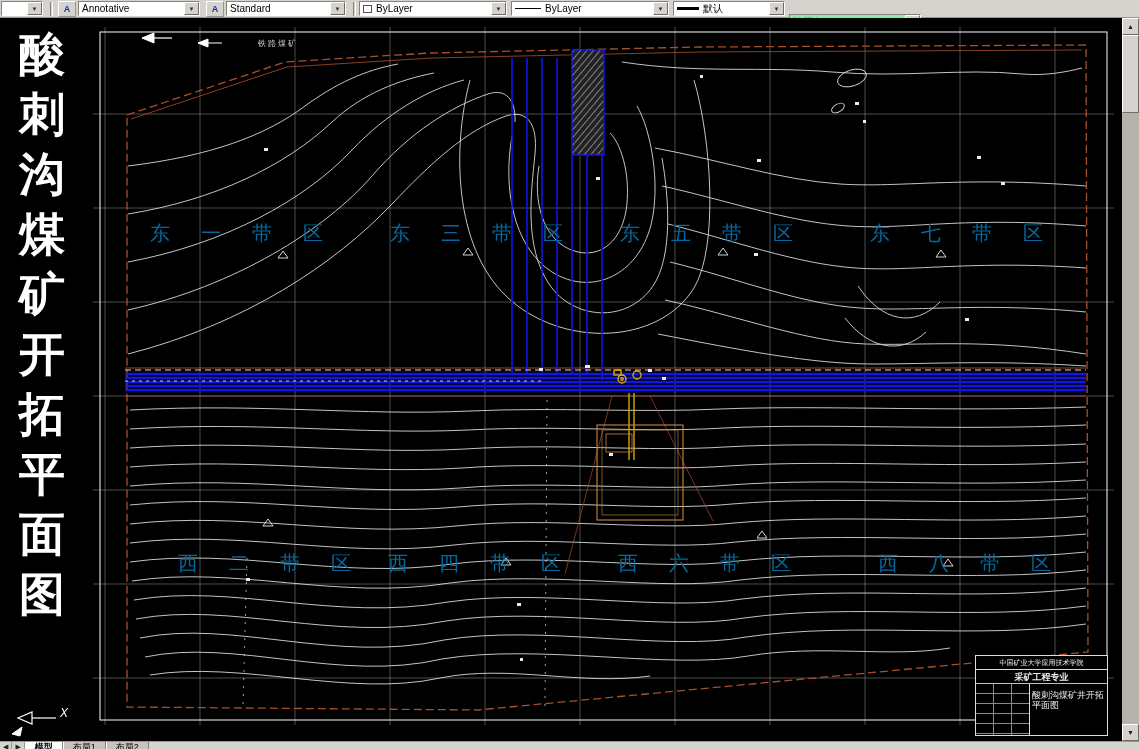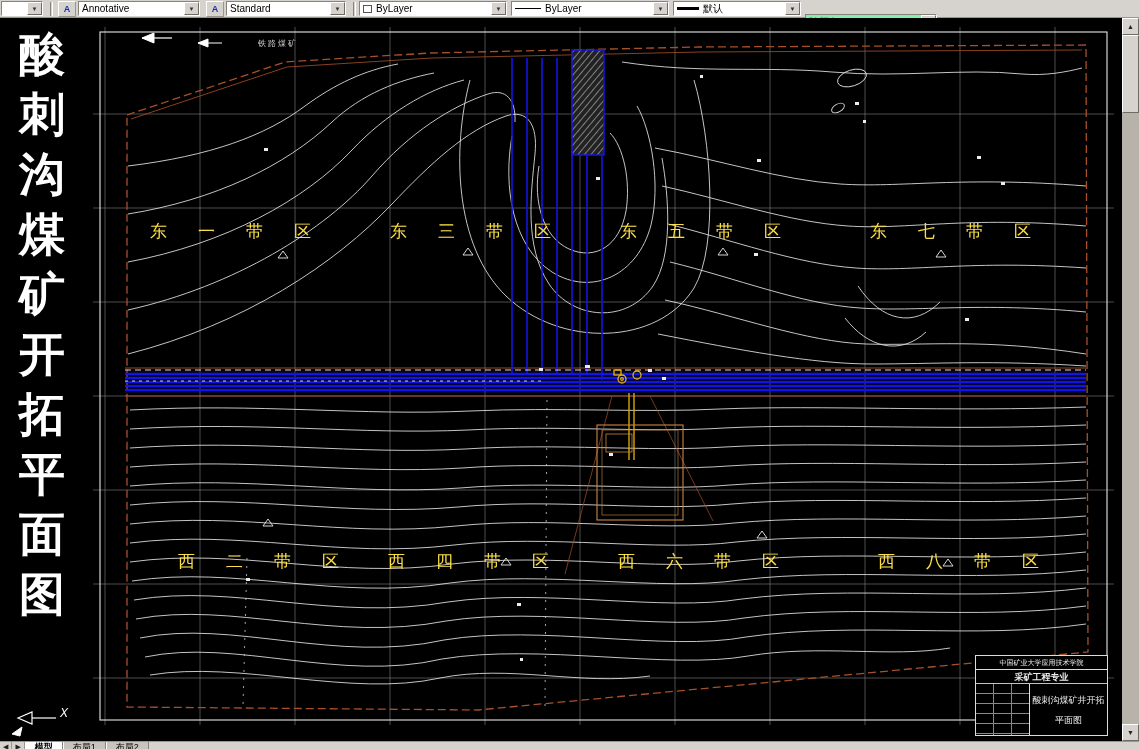--- a/index.html
+++ b/index.html
@@ -47,21 +47,21 @@
   }
   .canvas svg { position:absolute; top:0; left:0; }
 
   .v-title {
     position:absolute; left:15px; top:6px; width:54px;
     color:#fff; font-weight:bold; font-size:46px; line-height:60px;
     word-break:break-all; text-align:center;
     font-family:"Liberation Sans", sans-serif;
   }
   .district {
-    position:absolute; color:#fde047; font-size:17px; letter-spacing:31px;
+    position:absolute; color:#0369a1; font-size:20px; letter-spacing:31px;
     white-space:nowrap; font-family:"Liberation Serif", serif;
   }
   .mine-label {
     position:absolute; left:258px; top:20px; color:#cfcfcf;
     font-size:8px; letter-spacing:2px;
   }
   .ucs-x {
     position:absolute; left:60px; top:688px; color:#fff;
     font-size:12px; font-style:italic;
   }
@@ -75,21 +75,21 @@
     line-height:14px; text-align:center; overflow:hidden; }
   .tb-r2 { height:14px; border-bottom:1px solid #c4b5fd; font-size:9px;
     font-weight:bold; line-height:14px; text-align:center; overflow:hidden; }
   .tb-body { display:flex; height:51px; }
   .tb-grid {
     width:54px; border-right:1px solid #dcdcdc;
     background-image:
       repeating-linear-gradient(to right, transparent 0 17px, #8a8a8a 17px 18px),
       repeating-linear-gradient(to bottom, transparent 0 9px, #8a8a8a 9px 10px);
   }
-  .tb-name { flex:1; font-size:9px; line-height:20px; text-align:center; padding:6px 2px; }
+  .tb-name { flex:1; font-size:9px; line-height:10px; text-align:left; padding:6px 2px; }
 
   
   .vscroll {
     position:absolute; top:18px; right:0; width:17px; height:723px;
     background:#b7b3ab; display:flex; flex-direction:column;
   }
   .sb-btn {
     width:17px; height:17px; flex:none; background:#d6d3ce;
     border:1px solid; border-color:#fff #6f6c64 #6f6c64 #fff;
     font-size:7px; color:#222; display:flex; align-items:center; justify-content:center;
@@ -145,21 +145,21 @@
     <span class="val">ByLayer</span>
     <span class="dd">▼</span>
   </div>
 
   <div class="combo" style="width:158px">
     <span class="ltline"></span>
     <span class="val">ByLayer</span>
     <span class="dd">▼</span>
   </div>
 
-  <div class="combo" style="width:128px">
+  <div class="combo" style="width:112px">
     <span class="lwline"></span>
     <span class="val">默认</span>
     <span class="dd">▼</span>
   </div>
 
   <div class="combo disabled" style="width:132px">
     <span class="val">随颜色</span>
     <span class="dd">▼</span>
   </div>
 </div>

